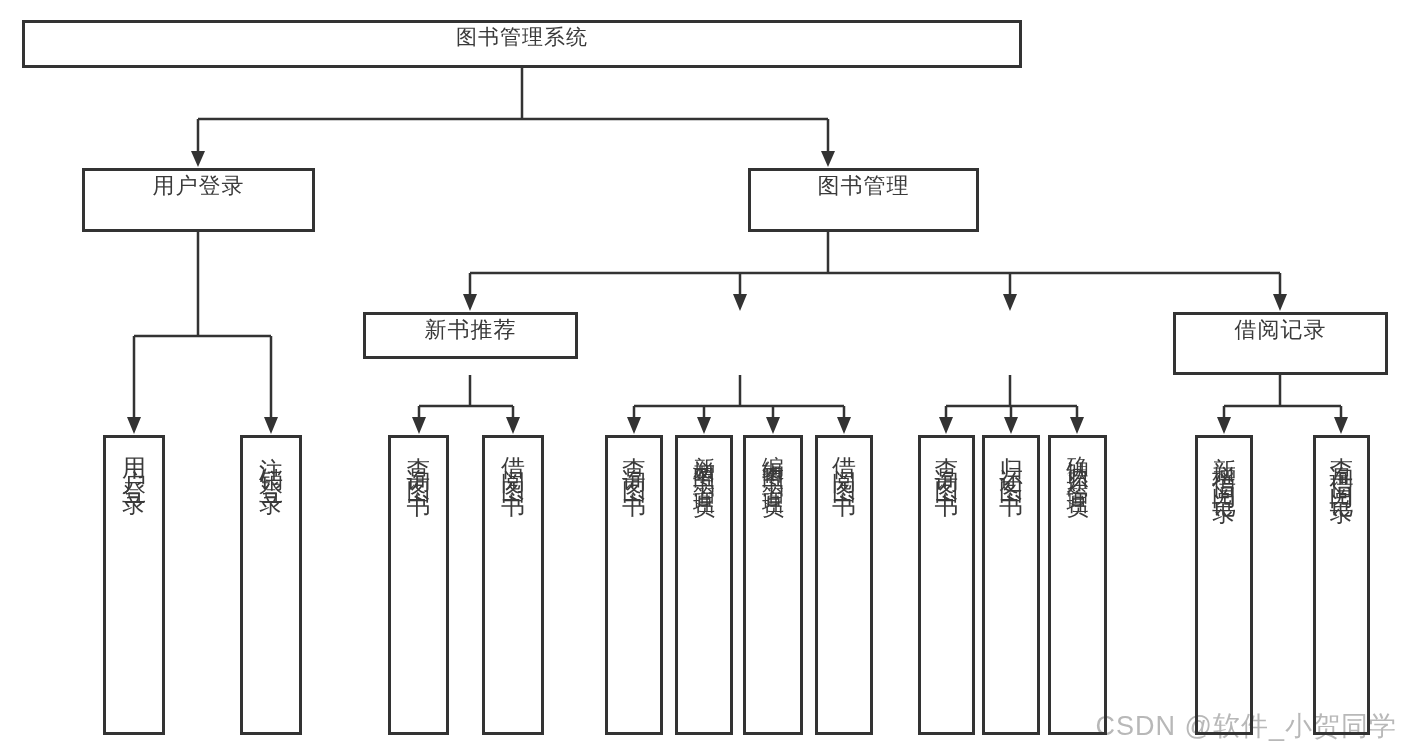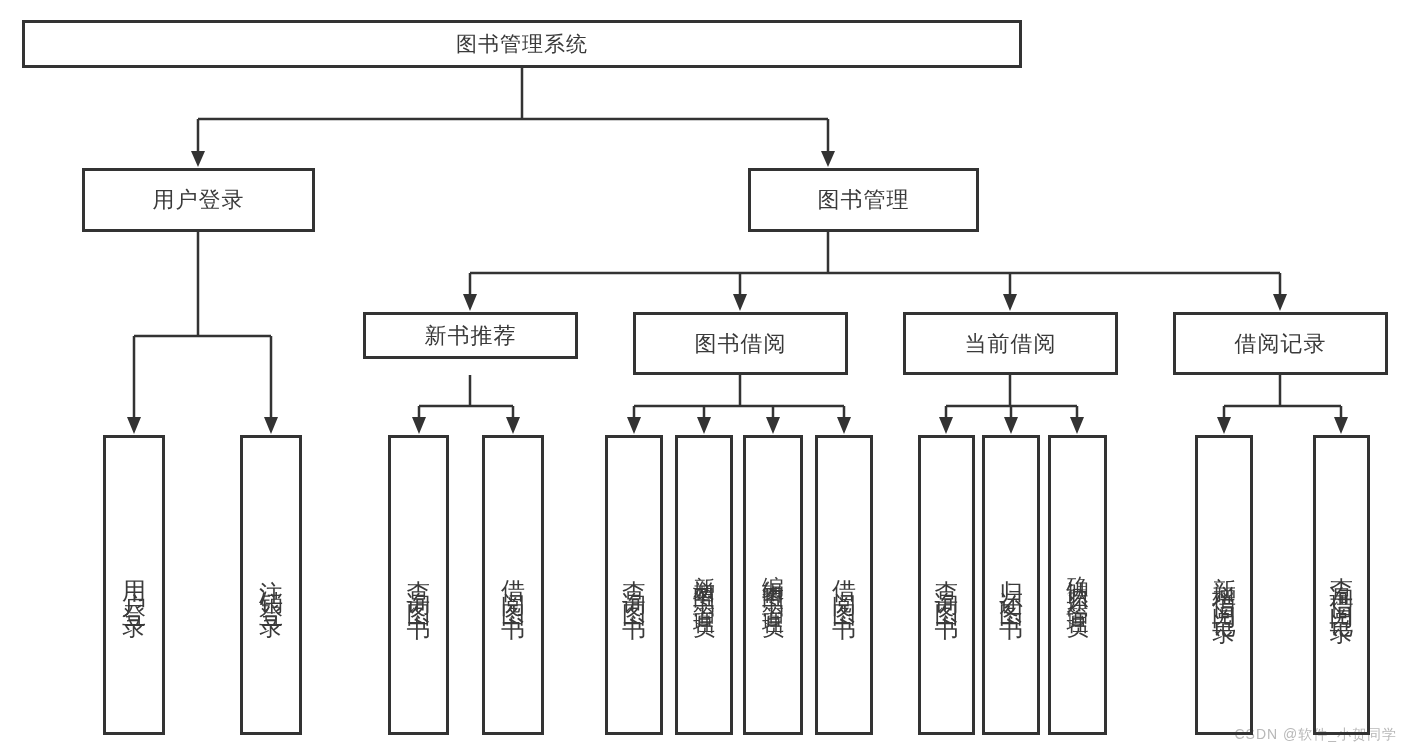--- a/index.html
+++ b/index.html
@@ -3,34 +3,34 @@
 <meta charset="utf-8">
 <style>
   html,body{margin:0;padding:0;background:#ffffff;}
   #stage{
     position:relative;width:1405px;height:747px;background:#ffffff;overflow:hidden;
     font-family:"Liberation Sans","DejaVu Sans",sans-serif;color:#3a3a3a;
   }
   #wires{position:absolute;left:0;top:0;z-index:0;}
   .node{
     position:absolute;box-sizing:border-box;border:3px solid #333333;background:transparent;
-    display:flex;align-items:center;justify-content:center;z-index:2;
+    display:flex;align-items:flex-start;justify-content:center;z-index:2;
   }
   .h-label{font-size:22px;letter-spacing:1px;white-space:nowrap;}
   .root .h-label{font-size:21px;}
   .leaf{top:435px;height:300px;}
   .v-label{
     writing-mode:vertical-rl;text-orientation:mixed;
     font-size:24px;line-height:1;letter-spacing:12px;white-space:nowrap;
   }
   .leaf.med .v-label{letter-spacing:9px;}
   .leaf.long .v-label{font-size:22px;letter-spacing:6px;}
   #watermark{
     position:absolute;right:8px;bottom:3px;z-index:1;
-    color:#b8b8b8;font-size:14px;letter-spacing:1px;white-space:nowrap;
+    color:#b8b8b8;font-size:27px;letter-spacing:1px;white-space:nowrap;
   }
 </style>
 </head>
 <body>
 
 <div id="stage">
 
   <svg id="wires" width="1405" height="747" viewBox="0 0 1405 747">
     <path fill="none" stroke="#333333" stroke-width="2.5" d="
       M522 68 V119 M198 119 H828 M198 119 V153 M828 119 V153
@@ -56,26 +56,20 @@
 
   <div class="node" style="left:82px;top:168px;width:233px;height:64px;">
     <span class="h-label">用户登录</span>
   </div>
   <div class="node" style="left:748px;top:168px;width:231px;height:64px;">
     <span class="h-label">图书管理</span>
   </div>
 
   <div class="node" style="left:363px;top:312px;width:215px;height:47px;">
     <span class="h-label">新书推荐</span>
-  </div>
-  <div class="node" style="left:633px;top:312px;width:215px;height:63px;">
-    <span class="h-label">图书借阅</span>
-  </div>
-  <div class="node" style="left:903px;top:312px;width:215px;height:63px;">
-    <span class="h-label">当前借阅</span>
   </div>
   <div class="node" style="left:1173px;top:312px;width:215px;height:63px;">
     <span class="h-label">借阅记录</span>
   </div>
 
   <div class="node leaf" style="left:103px;width:62px;">
     <span class="v-label">用户登录</span>
   </div>
   <div class="node leaf" style="left:240px;width:62px;">
     <span class="v-label">注销登录</span>

